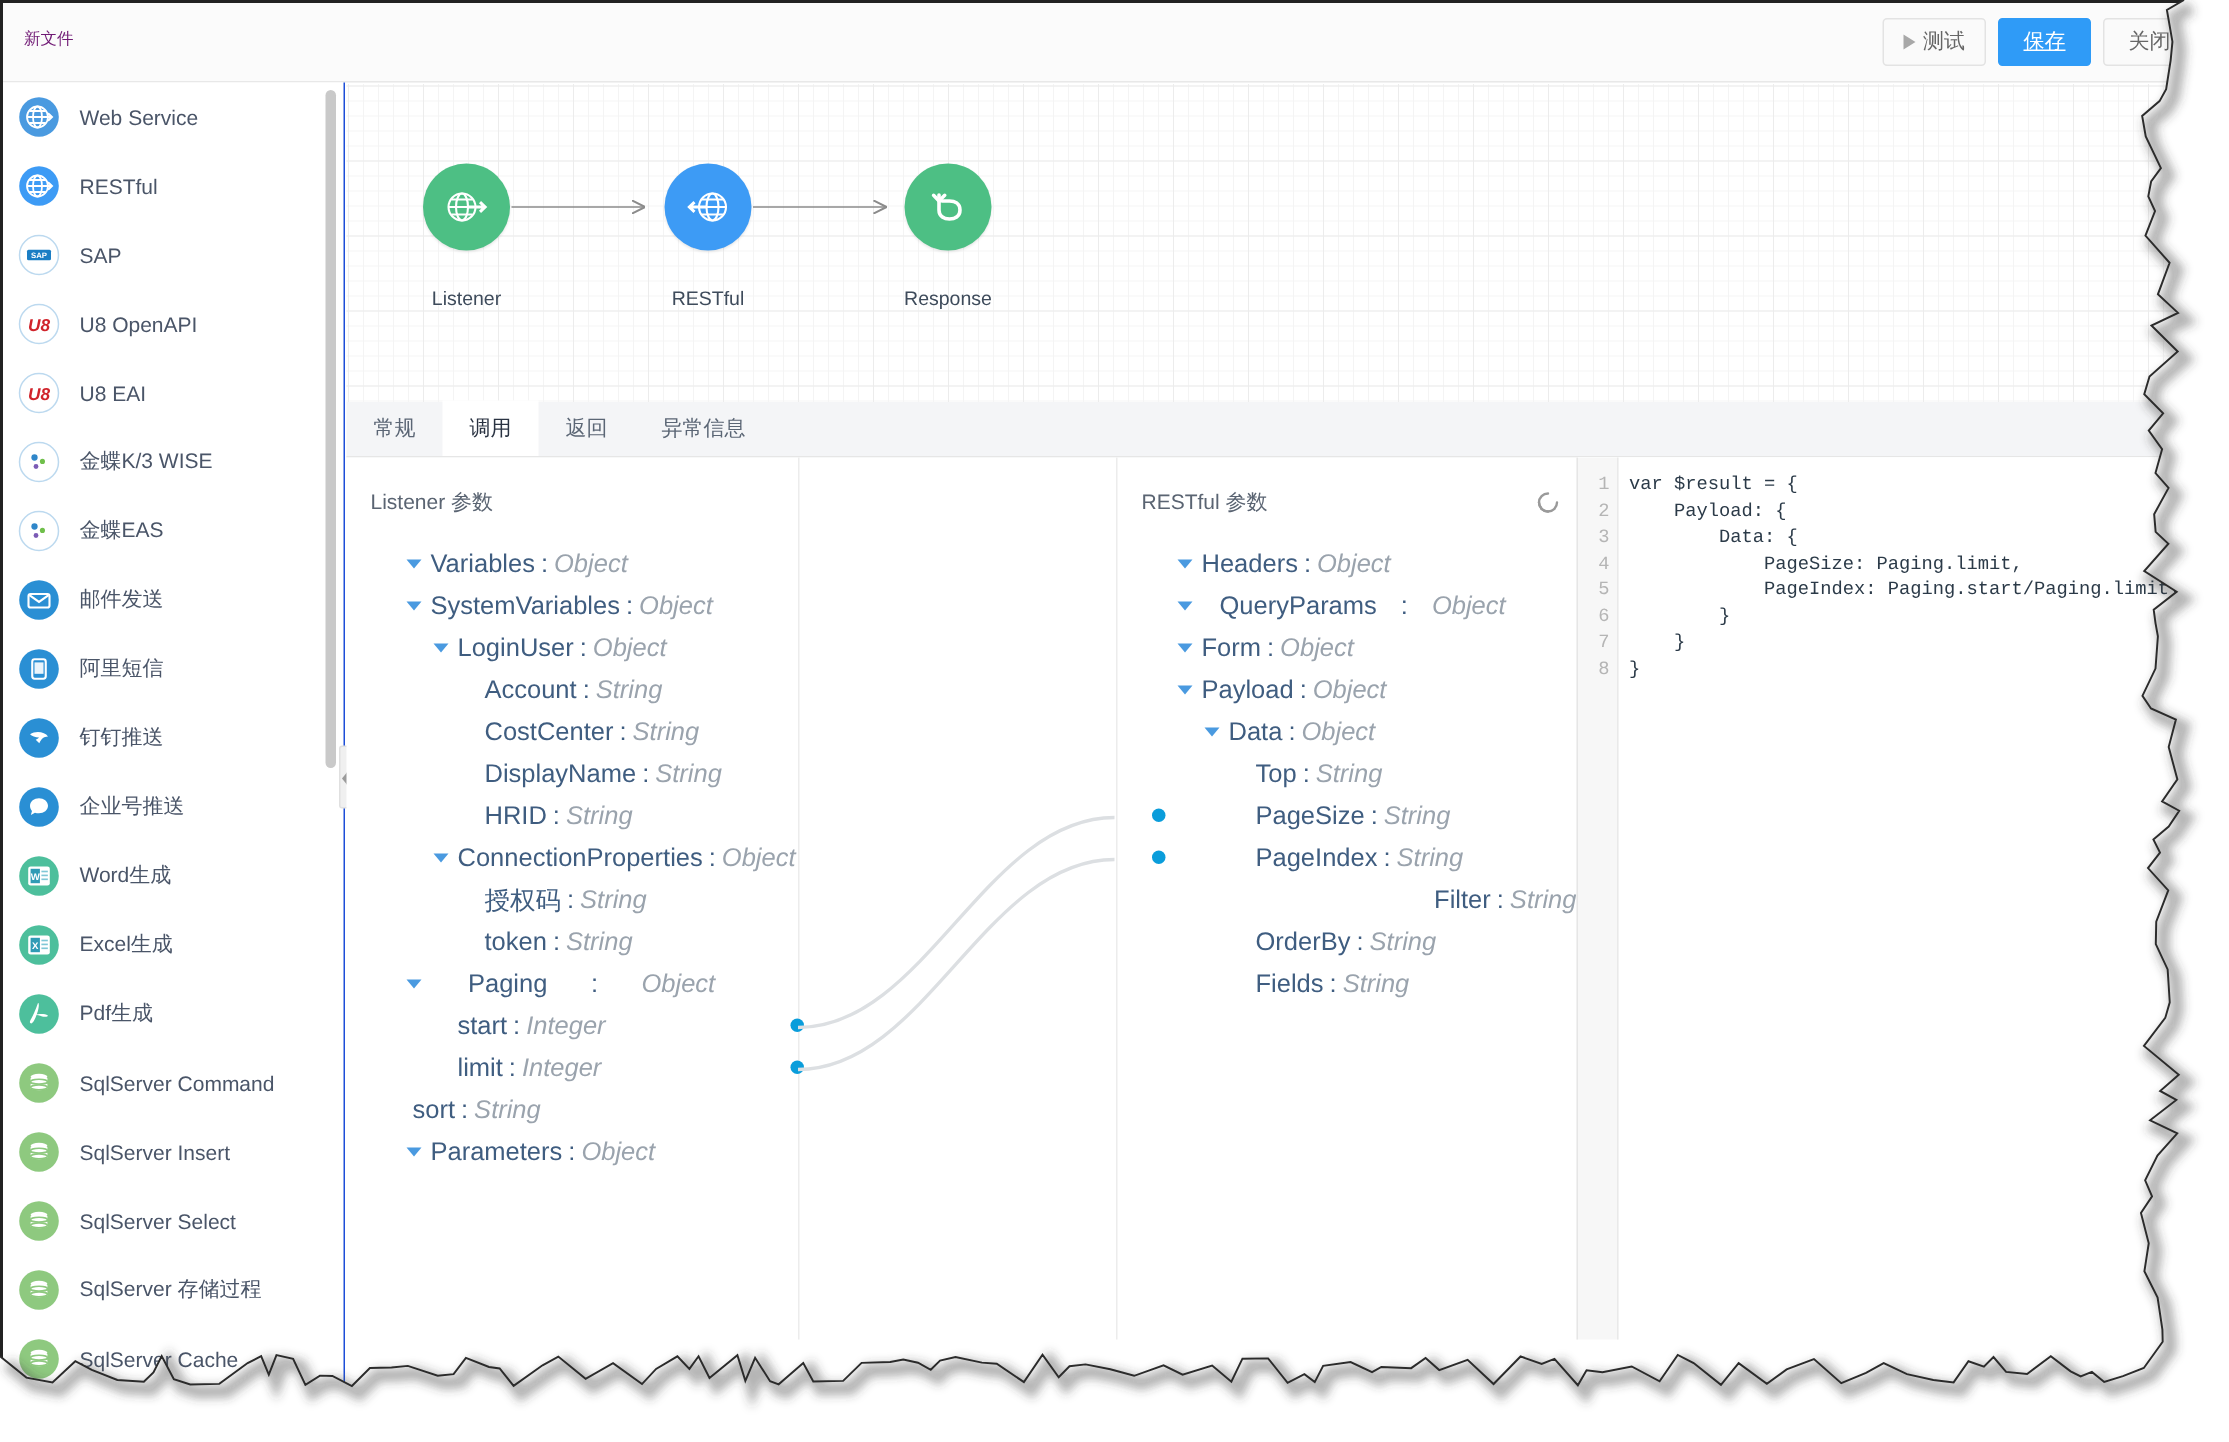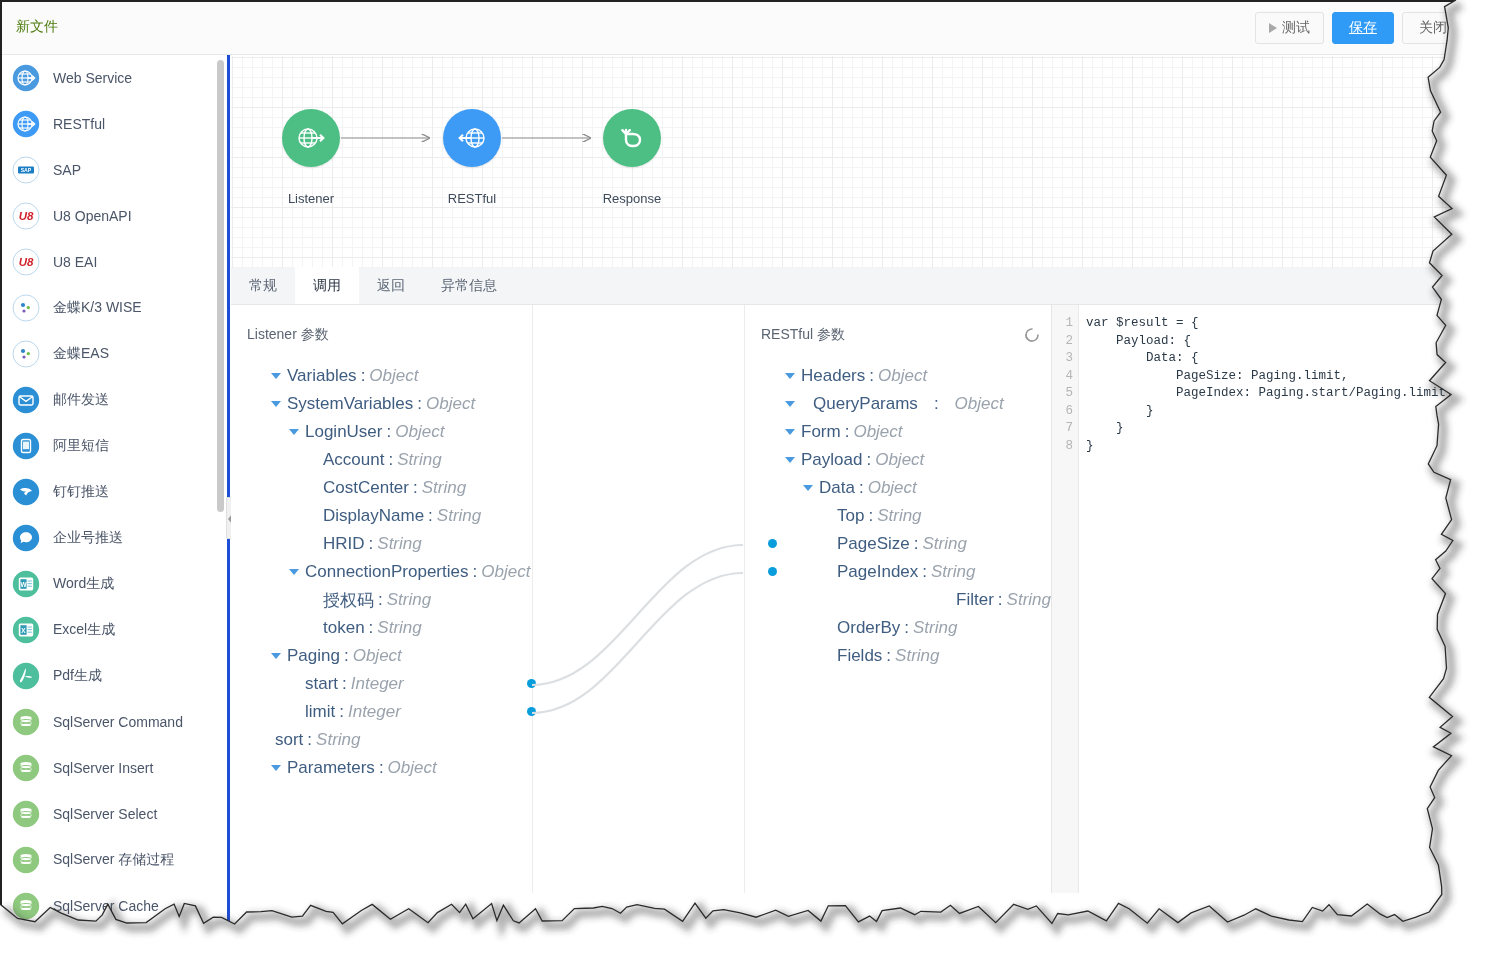--- a/index.html
+++ b/index.html
@@ -41,21 +41,21 @@
 
   
   #topbar {
     position: absolute; left: 0; top: 0;
     width: 1472px; height: 53px;
     background: #fbfbfb;
     border-bottom: 1px solid #e8e8e8;
   }
   #doc-title {
     position: absolute; left: 14px; top: 16px;
-    font-size: 14px; color: #4d7c0f;
+    font-size: 11px; color: #701a75;
   }
   #topbtns {
     position: absolute; right: 10px; top: 10px;
     display: flex; gap: 8px;
   }
   .tbtn {
     height: 32px;
     min-width: 62px;
     padding: 0 13px;
     border: 1px solid #e3e3e3;
@@ -80,21 +80,21 @@
     border-top: 5px solid transparent;
     border-bottom: 5px solid transparent;
     display: inline-block;
   }
 
   
   #sidebar {
     position: absolute; left: 0; top: 53px;
     width: 228px; height: 885px;
     background: #fff;
-    border-right: 3px solid #1d4ed8;
+    border-right: 1px solid #1d4ed8;
     overflow: hidden;
   }
   .side-item {
     height: 46px;
     display: flex; align-items: center;
     padding-left: 10px;
     gap: 13px;
     cursor: pointer;
   }
   .side-label {
@@ -700,21 +700,21 @@
               <span class="tname">授权码</span>
               <span class="tcolon">:</span>
               <span class="ttype">String</span>
             </div>
             <div class="tnode" style="padding-left: 48px;">
               <span class="caret hidden"></span>
               <span class="tname">token</span>
               <span class="tcolon">:</span>
               <span class="ttype">String</span>
             </div>
-            <div class="tnode" style="padding-left: 12px;">
+            <div class="tnode" style="padding-left: 12px; gap: 25px;">
               <span class="caret"></span>
               <span class="tname">Paging</span>
               <span class="tcolon">:</span>
               <span class="ttype">Object</span>
             </div>
             <div class="tnode" style="padding-left: 30px;">
               <span class="caret hidden"></span>
               <span class="tname">start</span>
               <span class="tcolon">:</span>
               <span class="ttype">Integer</span>

